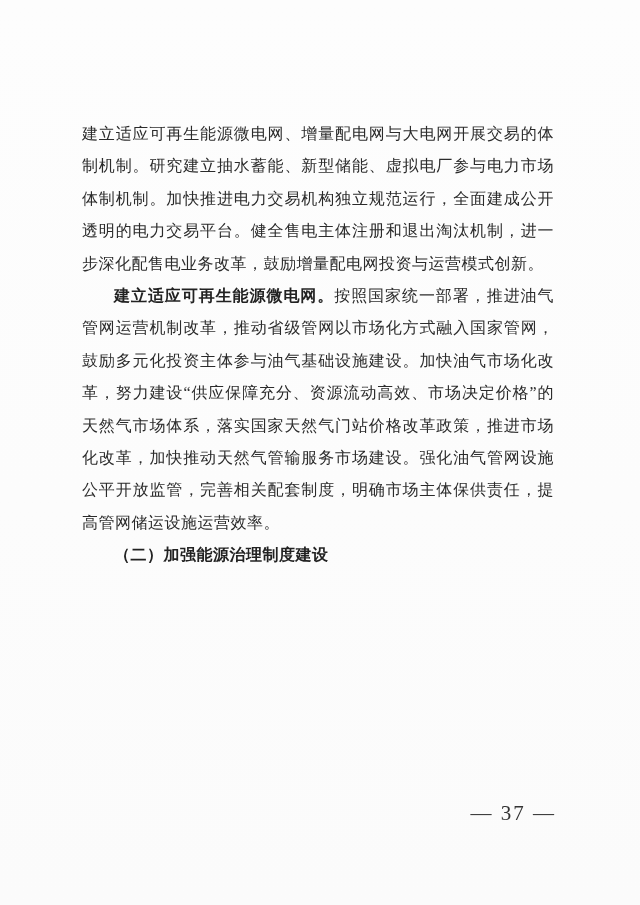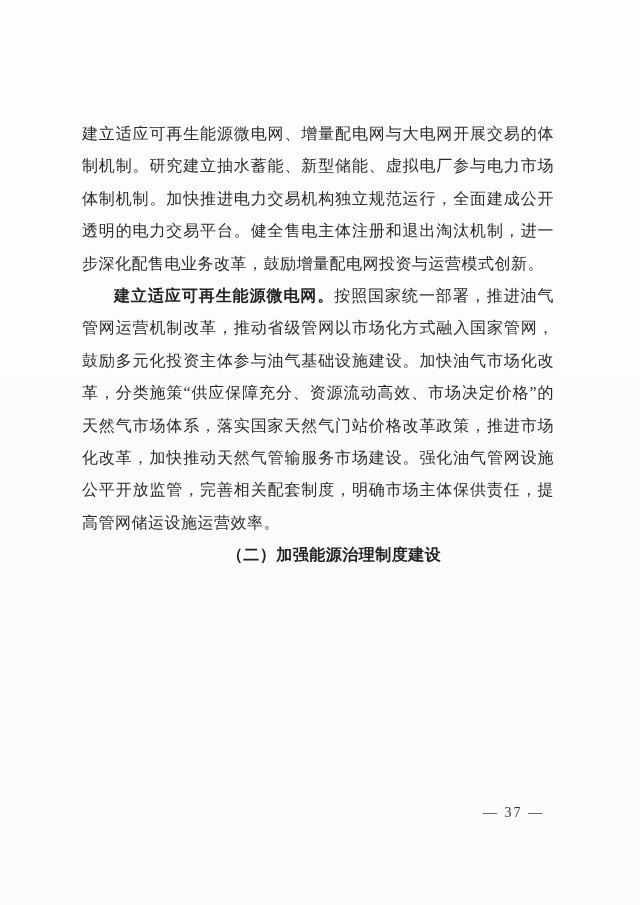--- a/index.html
+++ b/index.html
@@ -35,37 +35,37 @@
   }
   .para.indent {
     text-indent: 2em;
   }
   .para .lead {
     font-weight: bold;
     color: #222222;
   }
   .para.heading {
     font-weight: bold;
-    text-align: center;
+    text-align: left;
     color: #222222;
   }
   .page-number {
     position: absolute;
     top: 801px;
-    right: 96px;
-    font-size: 14px;
+    right: 84px;
+    font-size: 21px;
     line-height: 24px;
     letter-spacing: 2px;
     color: #333333;
     white-space: nowrap;
   }
 </style>
 </head>
 <body>
 
 <div class="page">
   <div class="text-block">
       <p class="para"><span>建立适应可再生能源微电网、增量配电网与大电网开展交易的体制机制。研究建立抽水蓄能、新型储能、虚拟电厂参与电力市场体制机制。加快推进电力交易机构独立规范运行，全面建成公开透明的电力交易平台。健全售电主体注册和退出淘汰机制，进一步深化配售电业务改革，鼓励增量配电网投资与运营模式创新。</span></p>
-      <p class="para indent"><span class="lead">建立适应可再生能源微电网。</span><span>按照国家统一部署，推进油气管网运营机制改革，推动省级管网以市场化方式融入国家管网，鼓励多元化投资主体参与油气基础设施建设。加快油气市场化改革，分类施策“供应保障充分、资源流动高效、市场决定价格”的天然气市场体系，落实国家天然气门站价格改革政策，推进市场化改革，加快推动天然气管输服务市场建设。强化油气管网设施公平开放监管，完善相关配套制度，明确市场主体保供责任，提高管网储运设施运营效率。</span></p>
+      <p class="para indent"><span class="lead">建立适应可再生能源微电网。</span><span>按照国家统一部署，推进油气管网运营机制改革，推动省级管网以市场化方式融入国家管网，鼓励多元化投资主体参与油气基础设施建设。加快油气市场化改革，努力建设“供应保障充分、资源流动高效、市场决定价格”的天然气市场体系，落实国家天然气门站价格改革政策，推进市场化改革，加快推动天然气管输服务市场建设。强化油气管网设施公平开放监管，完善相关配套制度，明确市场主体保供责任，提高管网储运设施运营效率。</span></p>
       <p class="para heading indent"><span class="lead">（二）加强能源治理制度建设</span></p>
     </div>
   <div class="page-number">— 37 —</div>
 </div>
 
 </body></html>

